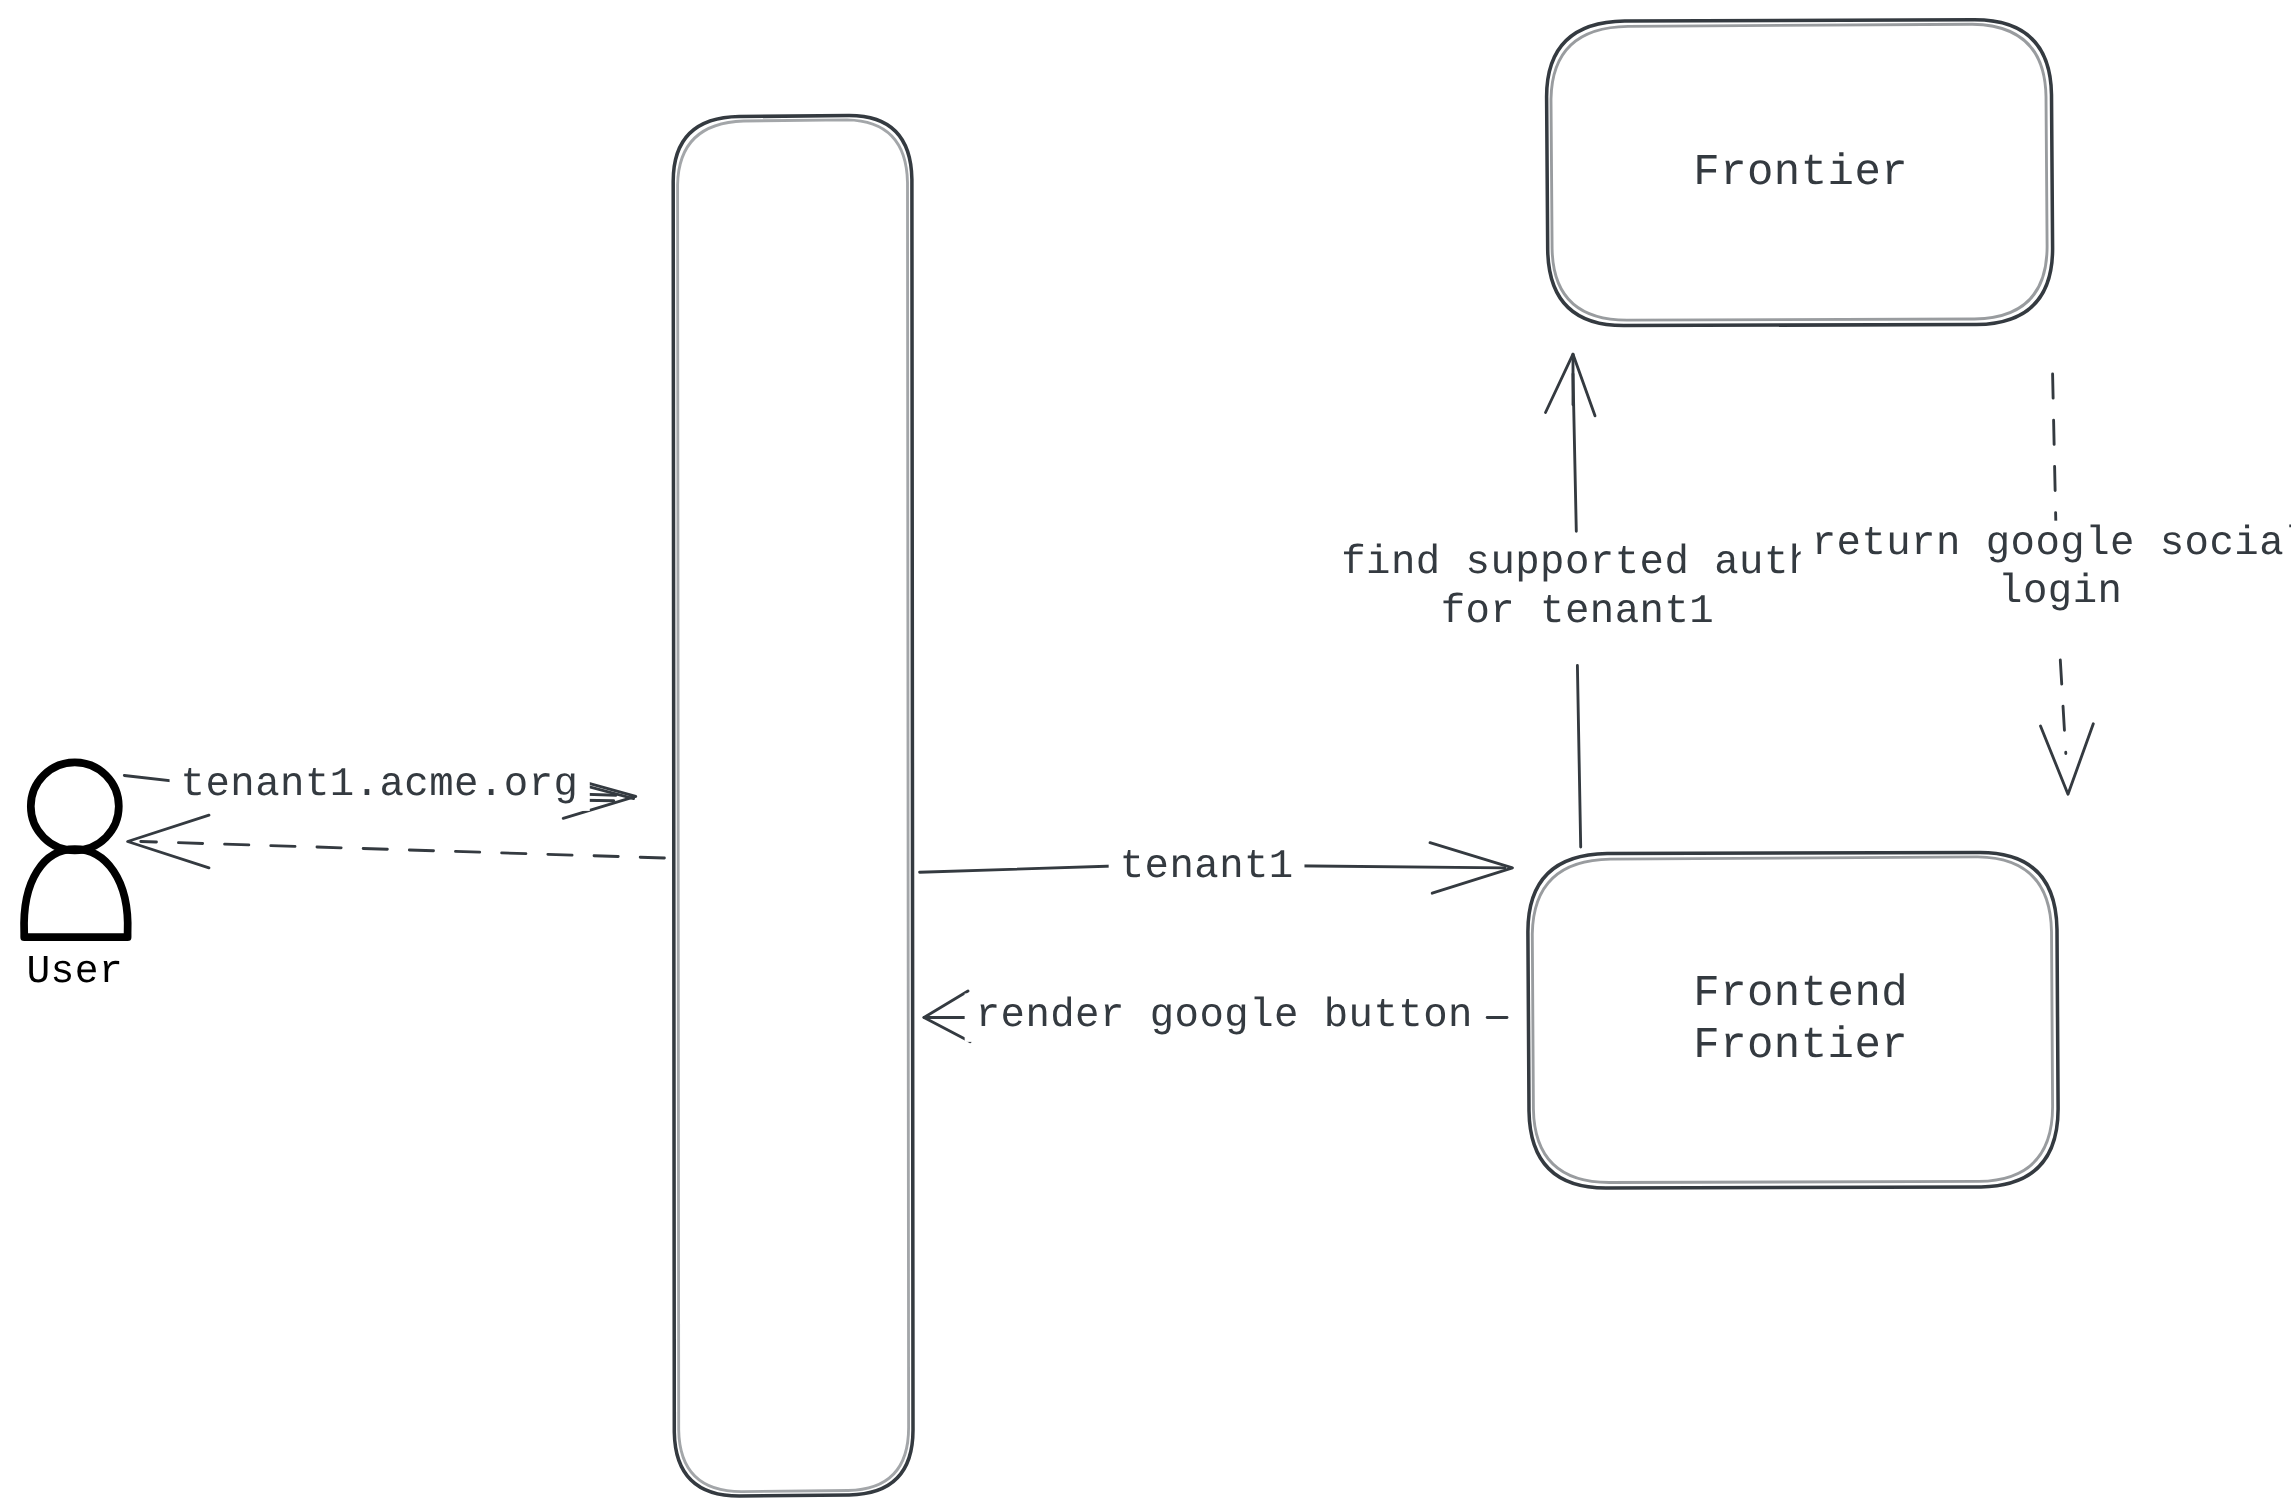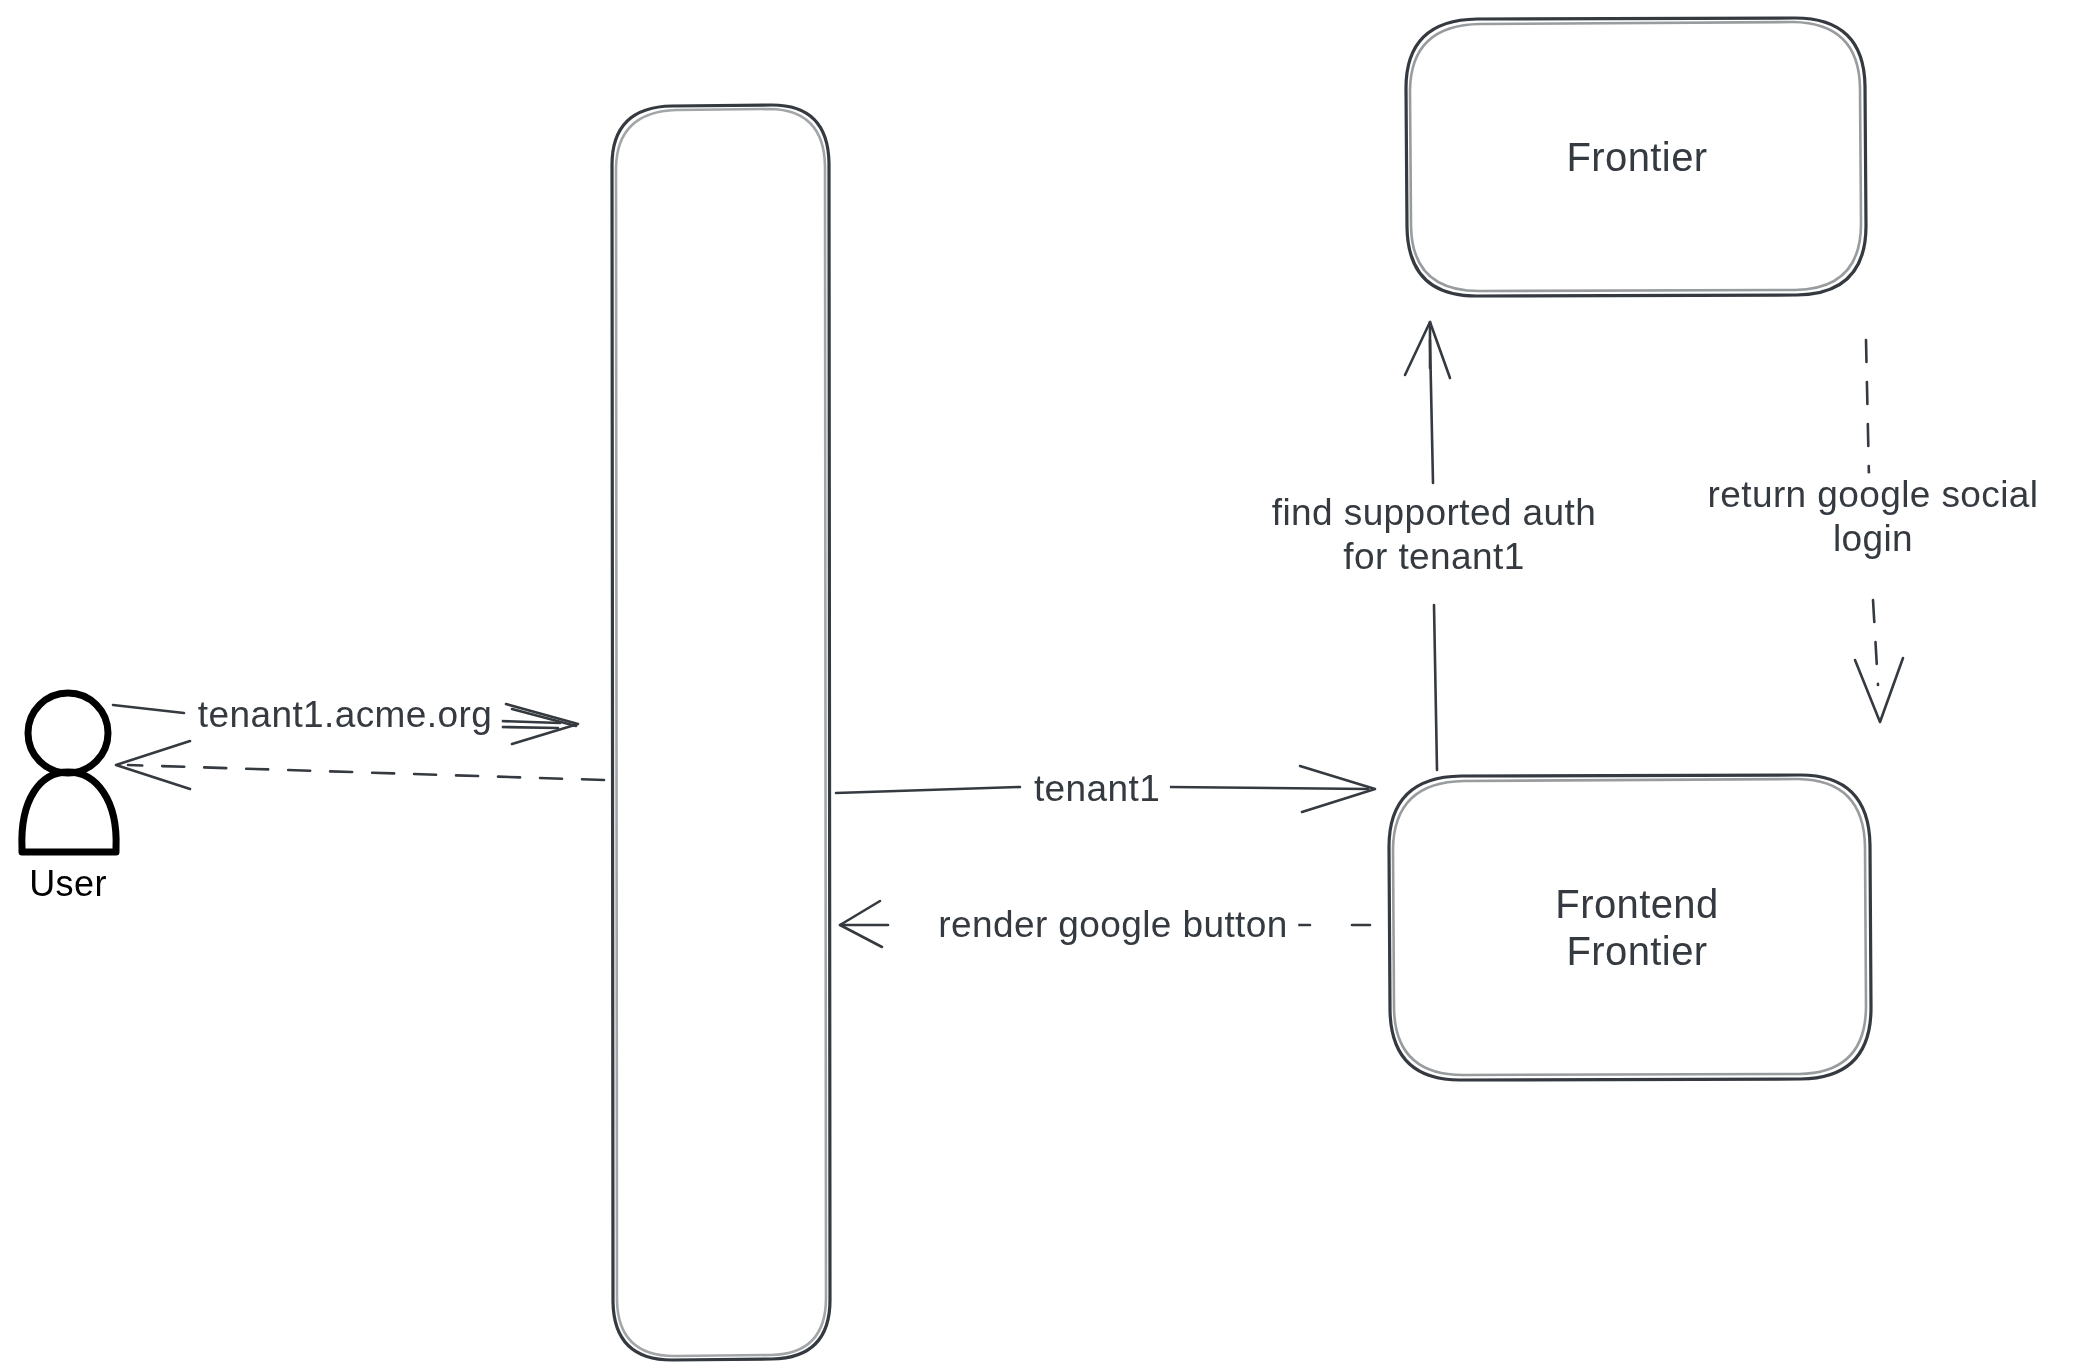--- a/index.html
+++ b/index.html
@@ -45,21 +45,21 @@
   }
   .dashed {
     stroke-dasharray: 22 20;
   }
   .dashed-short {
     stroke-dasharray: 18 22;
   }
   .lbl {
     position: absolute;
     color: #343a40;
-    font-family: Liberation Sans, sans-serif;
+    font-family: Liberation Mono, monospace;
     font-size: 37px;
     line-height: 1.18;
     letter-spacing: 0.4px;
     white-space: nowrap;
     transform: translate(-50%, -50%);
     text-align: center;
     pointer-events: none;
   }
   .lbl.node-title {
     font-size: 40px;

